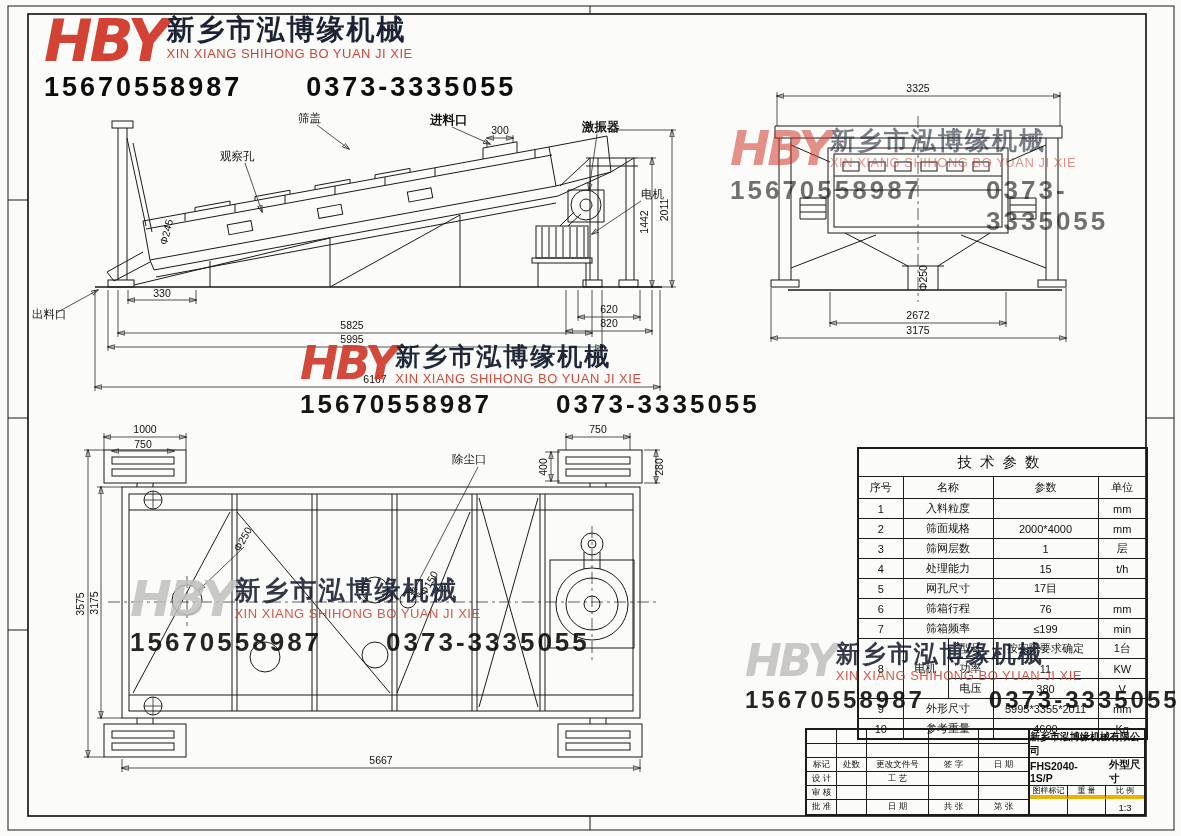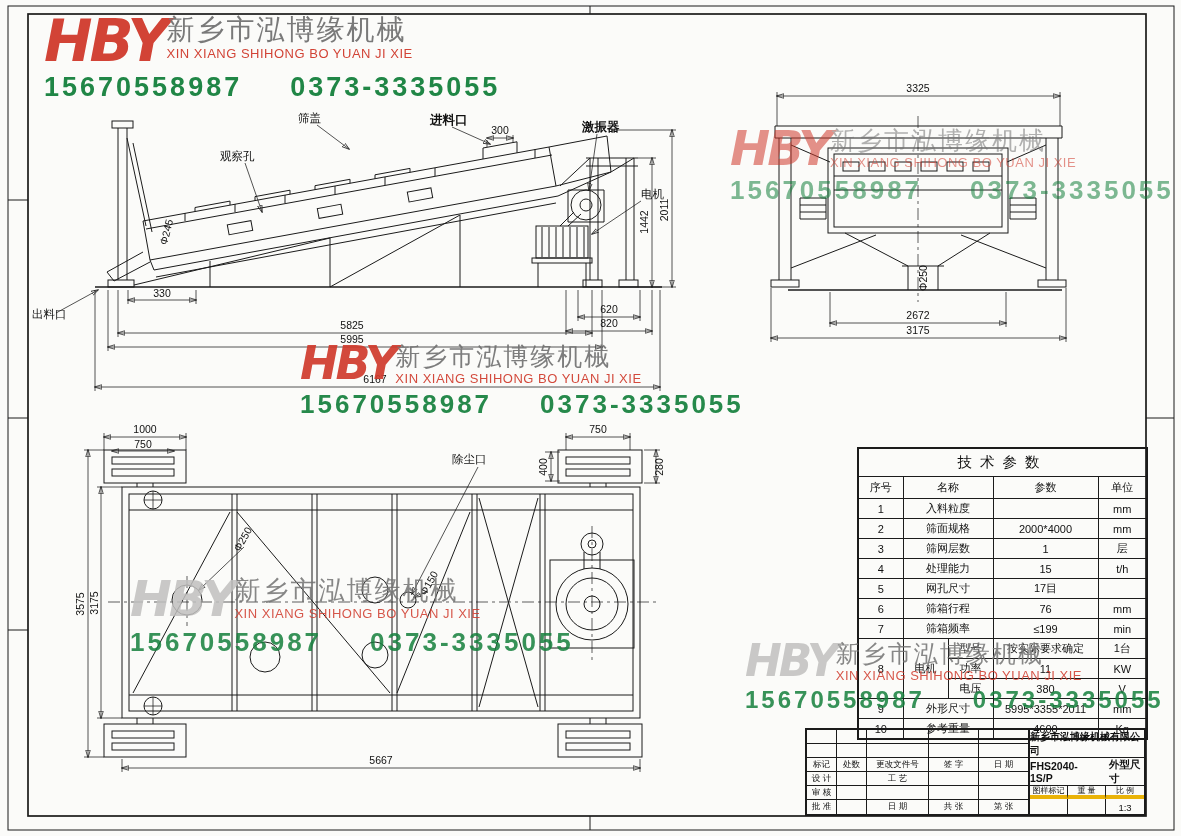--- a/index.html
+++ b/index.html
@@ -16,23 +16,23 @@
   .dwg .dimtxt{font-size:10.5px;text-anchor:middle;}
   .dwg .lbl{font-size:11.5px;}
   .dwg .lblb{font-size:12.5px;font-weight:bold;}
   
   .wm{position:absolute;z-index:6;display:flex;flex-direction:column;}
   .wm-row{display:flex;align-items:flex-start;}
   .wm-logo{font-style:italic;font-weight:bold;letter-spacing:-3px;line-height:.95;
            font-family:"DejaVu Sans",sans-serif;}
   .wm-red .wm-logo{color:#d03a2c;}
   .wm-gray .wm-logo{color:#c1c0bf;}
-  .wm-cn{font-weight:normal;color:#737373;line-height:1.15;letter-spacing:2px;display:block;}
+  .wm-cn{font-weight:bold;color:#0f172a;line-height:1.15;letter-spacing:2px;display:block;}
   .wm-py{display:block;color:#d03a2c;font-size:13px;letter-spacing:.5px;font-weight:normal;text-align:center;}
-  .wm-ph{display:flex;gap:48px;color:#15803d;font-weight:bold;letter-spacing:3px;margin-top:3px;}
+  .wm-ph{display:flex;gap:64px;color:#000000;font-weight:bold;letter-spacing:3px;margin-top:3px;}
   
   .params{position:absolute;left:857px;top:447px;z-index:3;border-collapse:collapse;
           border:2px solid #1b1b1b;background:transparent;}
   .params td{border:1px solid #1b1b1b;text-align:center;font-size:11px;height:19px;
              padding:0 1px;color:#111;}
   .params tr.tt td{font-size:14.5px;height:27px;letter-spacing:8px;margin-left:32px;}
   .params tr.hd td{height:21px;}
   
   .tb{position:absolute;left:805px;top:728px;width:341px;height:88px;z-index:3;
       border:2px solid #1b1b1b;box-sizing:border-box;}

